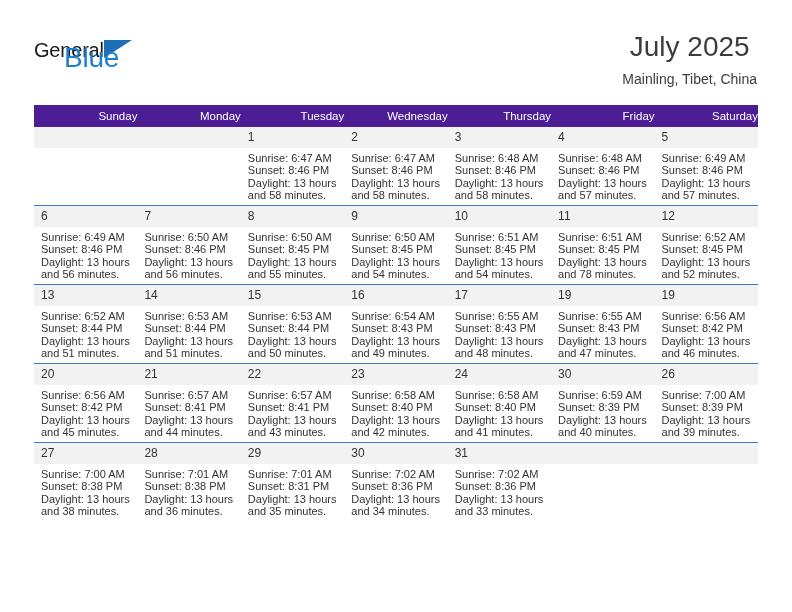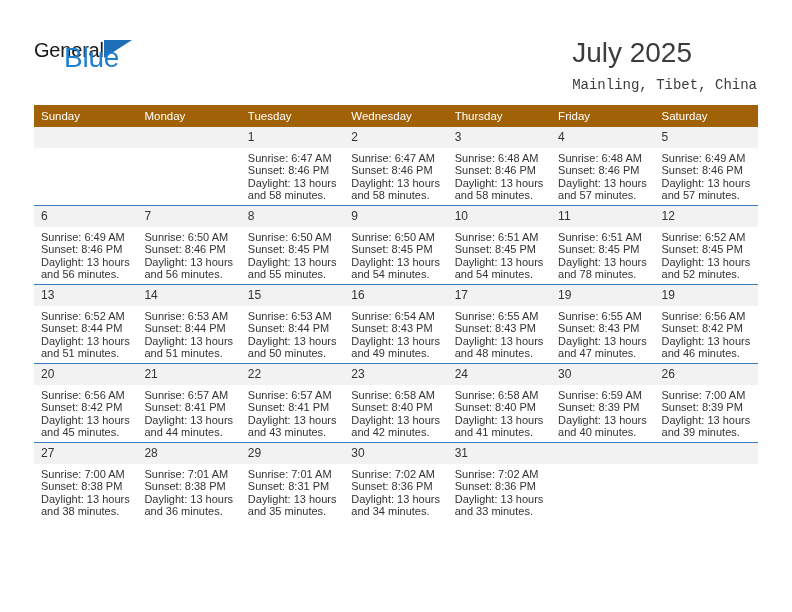--- a/index.html
+++ b/index.html
@@ -64,56 +64,55 @@
     top: 8px;
     font-size: 28px;
     letter-spacing: -0.2px;
     color: #1d7fd0;
     line-height: 28px;
   }
 
   .title-block {
     position: absolute;
     right: 0;
-    top: 6px;
-    text-align: left;
+    top: 0;
+    text-align: center;
   }
   .cal-title {
     font-size: 28px;
     color: #3c3c3c;
     line-height: 34px;
     font-weight: normal;
     margin: 0;
     white-space: nowrap;
   }
   .cal-location {
     font-size: 14px;
     color: #3c3c3c;
     line-height: 20px;
     margin-top: 5px;
     white-space: nowrap;
-    font-family: Liberation Mono, monospace;
   }
 
   
   .calendar {
     position: absolute;
     left: 34px;
     top: 105px;
     width: 724px;
     border-collapse: collapse;
     table-layout: fixed;
   }
 
   .calendar th {
-    background: #a16207;
+    background: #4c1d95;
     color: #ffffff;
     font-size: 11.5px;
     font-weight: normal;
-    text-align: left;
+    text-align: right;
     padding: 5px 0 5px 7px;
     height: 10px;
     border: none;
   }
 
   .calendar td {
     width: 103.43px;
     vertical-align: top;
     padding: 0;
     border: none;

